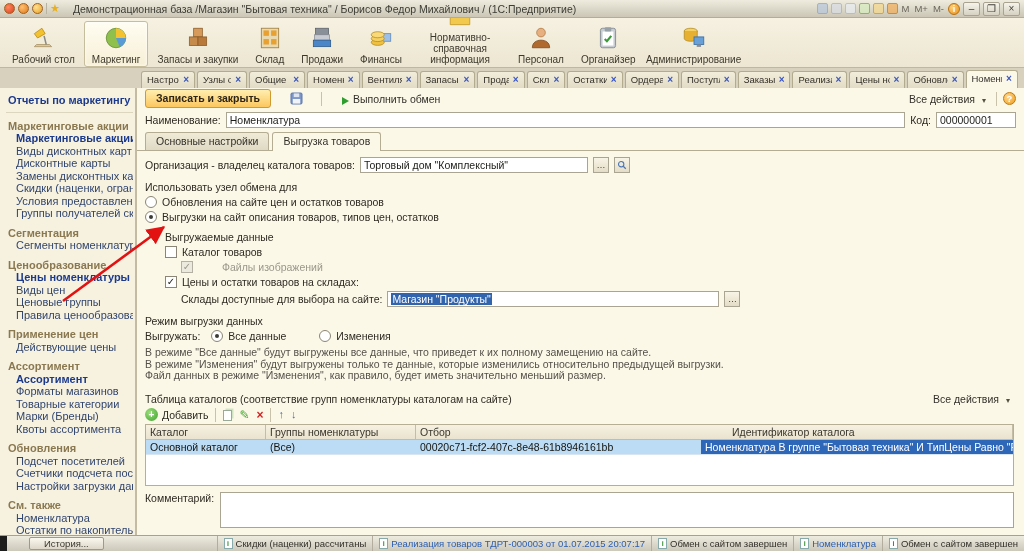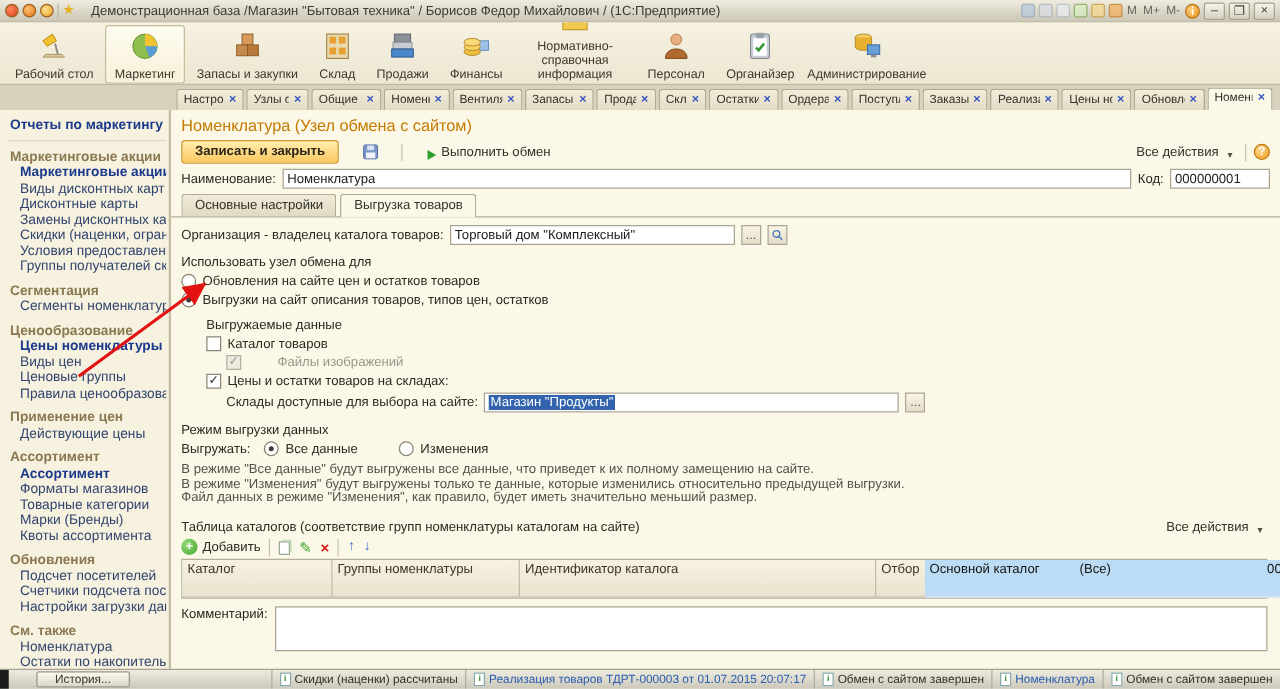--- a/index.html
+++ b/index.html
@@ -130,21 +130,21 @@
              color: #fff; font-size: 10px; font-weight: bold; display: inline-flex; align-items: center; justify-content: center; }
   .add-ico::before { content: "+"; }
   .copy-ico { width: 9px; height: 11px; background: #fff; border: 1px solid #9a9; box-shadow: 2px -2px 0 -0.5px #cfe3c0; margin-top: 2px; }
   .pencil-ico { color: #3da32c; font-size: 12px; line-height: 12px; }
   .pencil-ico::before { content: "✎"; }
   .del-ico { color: #d82020; font-weight: bold; font-size: 12px; line-height: 12px; }
   .del-ico::before { content: "×"; }
   .up-ico, .down-ico { color: #3a6ecc; font-weight: bold; font-size: 11px; line-height: 11px; }
   .up-ico::before { content: "↑"; } .down-ico::before { content: "↓"; }
 
-  .cat-table { border: 1px solid #b6af96; display: flex; flex-direction: row; background: #fff; }
+  .cat-table { border: 1px solid #b6af96; display: flex; flex-direction: column; background: #fff; }
   .cat-head { display: flex; background: linear-gradient(#f6f1e1, #e9e3cf); border-bottom: 1px solid #c3bda6; }
   .cat-head .hc { font-size: 10.5px; padding: 1px 4px; border-right: 1px solid #c3bda6; white-space: nowrap; overflow: hidden; color: #3a362c; }
   .cat-head .c0 { width: 120px; flex: 0 0 120px; }
   .cat-head .c1 { width: 150px; flex: 0 0 150px; }
   .cat-head .c2 { width: 285px; flex: 0 0 285px; }
   .cat-head .c3 { flex: 1; border-right: none; }
   .cat-row { display: flex; background: #bcdcf5; border-bottom: 1px solid #d8e6f2; }
   .cat-row .tc { font-size: 10.5px; padding: 1px 4px; white-space: nowrap; overflow: hidden; color: #14140f; }
   .col-catalog { width: 120px; flex: 0 0 120px; }
   .col-groups { width: 150px; flex: 0 0 150px; }
@@ -497,21 +497,20 @@
           <span>Номенклатура</span>
         </div>
 
         <div class="sb-item c30">
           <span>Остатки по накопительным скидкам</span>
         </div>
 
       </div>
 
     <div class="main">
-      <div class="page-title">Номенклатура (Узел обмена с сайтом)</div>
 
       <div class="cmdbar">
         <button class="btn-primary">Записать и закрыть</button>
         <span class="icon-btn">
           <svg viewBox="0 0 14 14" width="13" height="13">
               <rect x="1" y="1" width="12" height="12" rx="1.5" fill="#7c96c8" stroke="#4a66a0" stroke-width="0.8"></rect>
               <rect x="4" y="1.5" width="6" height="4" fill="#dce4f2"></rect>
               <rect x="3" y="7.5" width="8" height="5" fill="#f0f3fa"></rect>
             </svg>
         </span>
@@ -618,22 +617,22 @@
           <span class="vsep"></span>
           <span class="up-ico"></span>
           <span class="down-ico"></span>
         </div>
 
         <div class="cat-table">
           <div class="cat-head">
 
           <div class="hc c0"><span>Каталог</span></div>
               <div class="hc c1"><span>Группы номенклатуры</span></div>
+              <div class="hc c3"><span>Отбор</span></div>
               <div class="hc c2"><span>Идентификатор каталога</span></div>
-              <div class="hc c3"><span>Отбор</span></div>
             </div>
           <div class="cat-row">
             <div class="tc col-catalog">Основной каталог</div>
             <div class="tc col-groups">(Все)</div>
             <div class="tc col-id">00020c71-fcf2-407c-8e48-61b8946161bb</div>
             <div class="tc col-sel">Номенклатура В группе "Бытовая техника" И ТипЦены Равно "Розничная" И Склад Равно "Магазин "...</div>
           </div>
           <div class="cat-empty"></div>
         </div>
 

